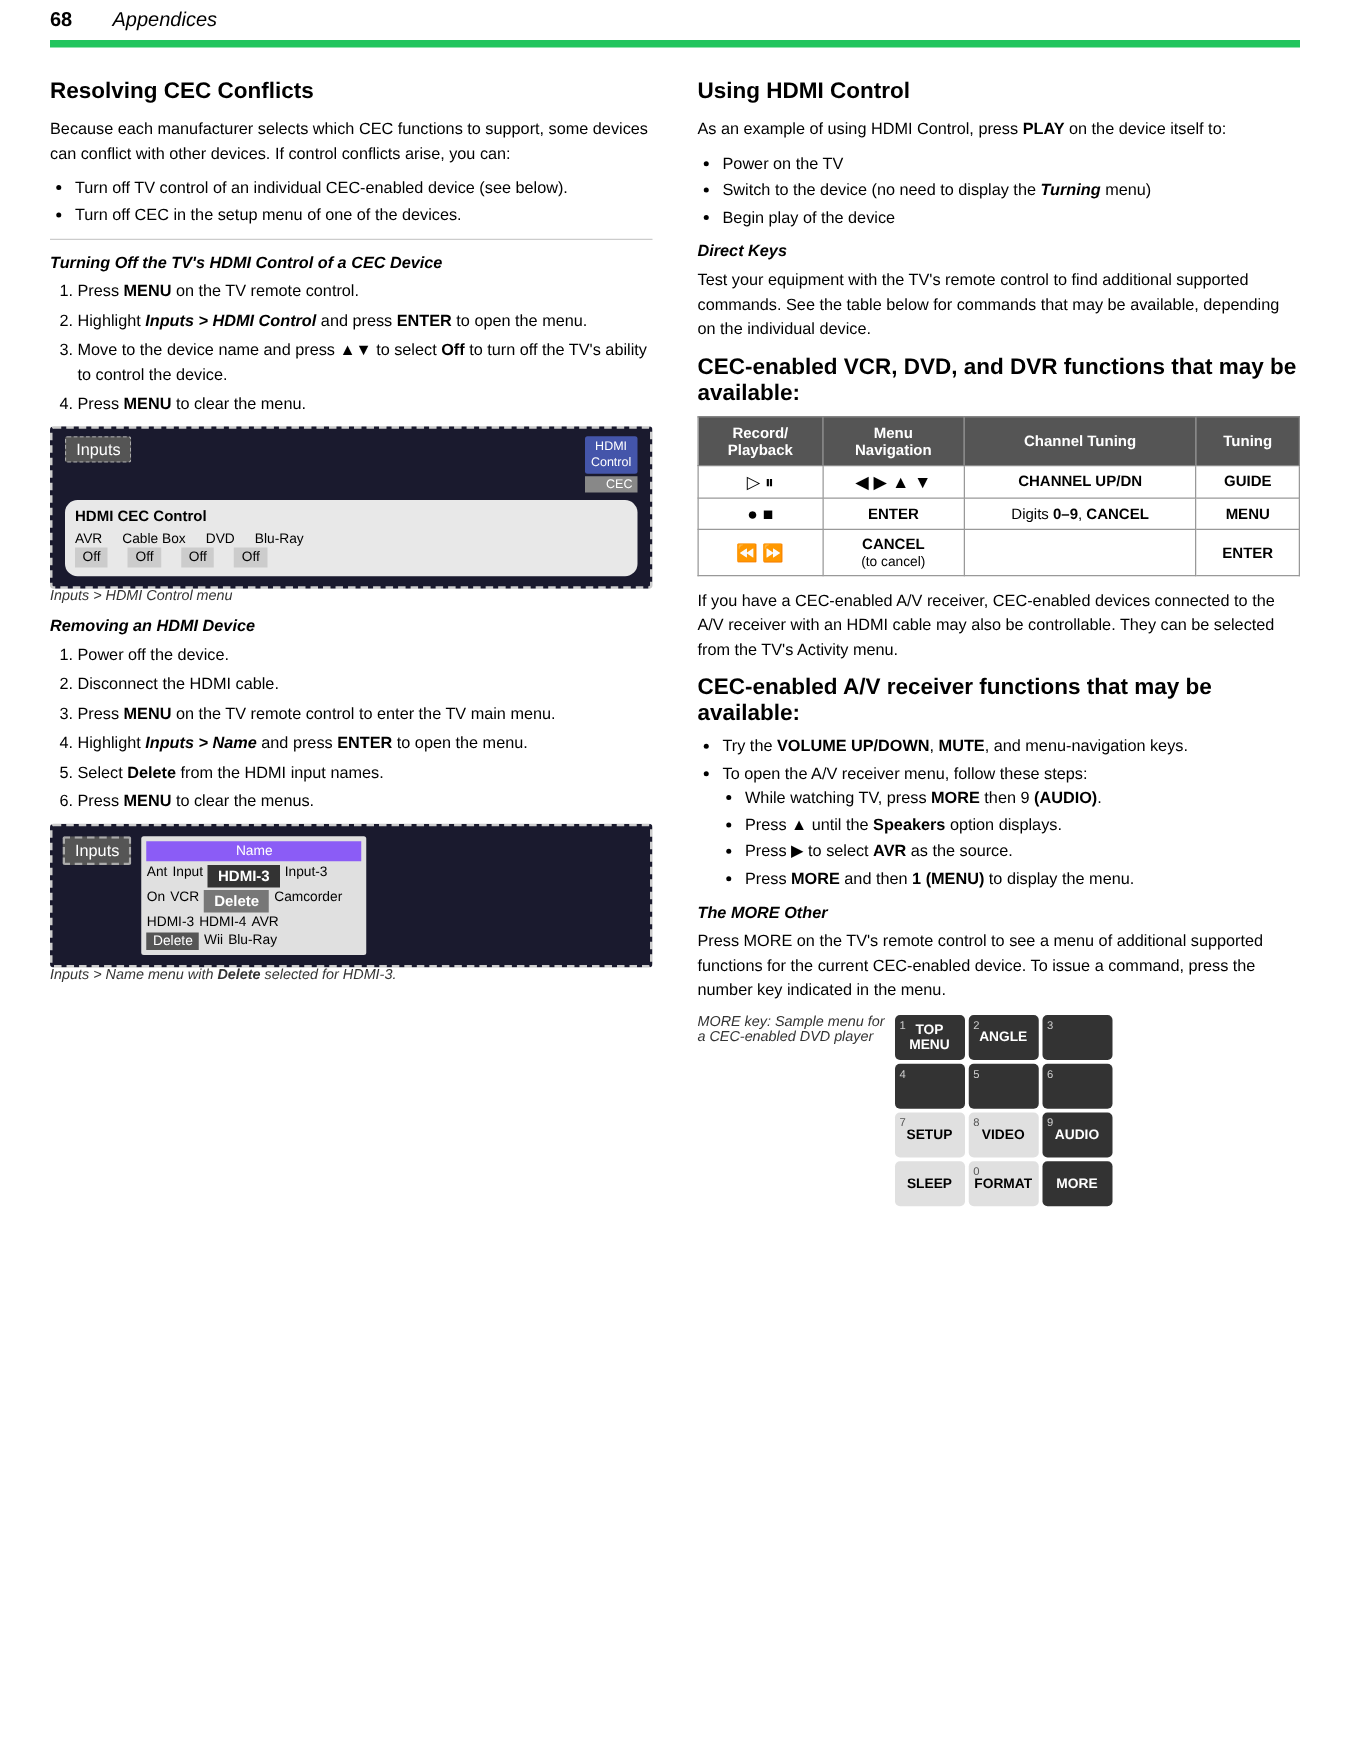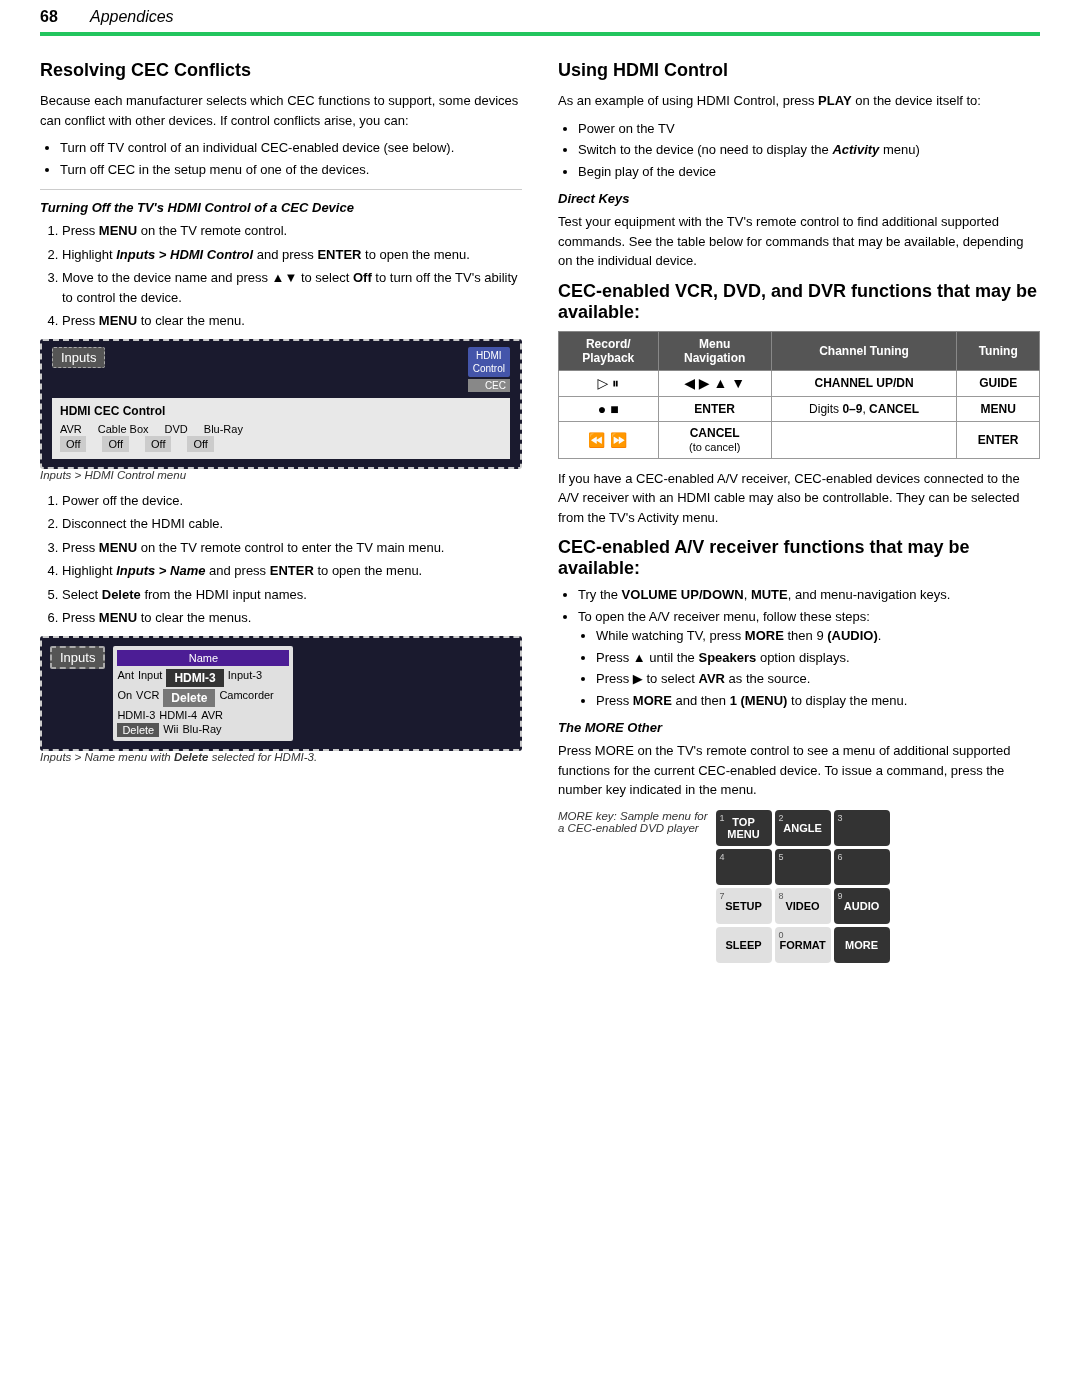--- a/index.html
+++ b/index.html
@@ -11,21 +11,21 @@
       width: 1080px;
       min-height: 1397px;
     }
     .page {
       padding: 0 40px 40px 40px;
     }
     
     .page-header {
       display: flex;
       align-items: center;
-      border-bottom: 4px solid #22c55e;
+      border-bottom: 6px solid #22c55e;
       padding: 8px 0 6px 0;
       margin-bottom: 24px;
     }
     .page-number {
       font-weight: bold;
       font-size: 16px;
       margin-right: 20px;
       min-width: 30px;
     }
     .page-title-header {
@@ -123,21 +123,21 @@
       font-size: 10px;
       padding: 1px 4px;
       margin-top: 2px;
       text-align: right;
     }
     .hdmi-inner {
       background: #e8e8e8;
       color: #000;
       padding: 6px 8px;
       font-size: 12px;
-      border-radius: 0;
+      border-radius: 10px;
     }
     .hdmi-inner-title {
       font-weight: bold;
       margin-bottom: 5px;
       font-size: 12px;
     }
     .hdmi-row {
       display: flex;
       gap: 16px;
       font-size: 11px;
@@ -295,35 +295,36 @@
           <div class="hdmi-row">
             <div class="hdmi-col"><span class="hdmi-off">Off</span></div>
             <div class="hdmi-col"><span class="hdmi-off">Off</span></div>
             <div class="hdmi-col"><span class="hdmi-off">Off</span></div>
             <div class="hdmi-col"><span class="hdmi-off">Off</span></div>
           </div>
         </div>
       </div>
       <div class="screen-label">Inputs &gt; HDMI Control menu</div>
 
+      <div class="sub-heading">Removing an HDMI Device</div>
       <ol>
         <li>Power off the device.</li>
         <li>Disconnect the HDMI cable.</li>
         <li>Press <strong>MENU</strong> on the TV remote control to enter the TV main menu.</li>
         <li>Highlight <span class="bold-italic">Inputs &gt; Name</span> and press <strong>ENTER</strong> to open the menu.</li>
         <li>Select <strong>Delete</strong> from the HDMI input names.</li>
         <li>Press <strong>MENU</strong> to clear the menus.</li>
       </ol>
 
       <div class="hdmi-menu-box" style="display:flex; gap:8px; align-items:flex-start; padding:8px;">
         <div style="display:flex; flex-direction:column; gap:6px; align-items:flex-start;">
           <div class="inputs-label" style="border:2px dashed #aaa;">Inputs</div>
         </div>
         <div style="background:#e0e0e0; color:#000; font-size:11px; padding:4px; border-radius:2px; min-width:180px;">
-          <div style="background:#4c1d95; color:#fff; padding:2px 6px; font-size:11px; margin-bottom:3px; text-align:center;">Name</div>
+          <div style="background:#8b5cf6; color:#fff; padding:2px 6px; font-size:11px; margin-bottom:3px; text-align:center;">Name</div>
           <div style="display:flex; gap:4px; margin-bottom:2px;">
             <span>Ant</span>
             <span>Input</span>
             <span style="background:#333; color:#fff; padding:2px 8px; font-weight:bold; font-size:12px;">HDMI-3</span>
             <span>Input-3</span>
           </div>
           <div style="display:flex; gap:4px; margin-bottom:2px;">
             <span>On</span>
             <span>VCR</span>
             <span style="background:#777; color:#fff; padding:2px 8px; font-size:12px; font-weight:bold;">Delete</span>
@@ -342,21 +343,21 @@
         </div>
       </div>
       <div class="screen-label">Inputs &gt; Name menu with <strong>Delete</strong> selected for HDMI-3.</div>
     </div>
 
     <div class="col-right">
       <div class="section-heading">Using HDMI Control</div>
       <p>As an example of using HDMI Control, press <strong>PLAY</strong> on the device itself to:</p>
       <ul>
         <li>Power on the TV</li>
-        <li>Switch to the device (no need to display the <span class="bold-italic">Activity</span> menu)</li>
+        <li>Switch to the device (no need to display the <span class="bold-italic">Turning</span> menu)</li>
         <li>Begin play of the device</li>
       </ul>
 
       <div class="sub-heading">Direct Keys</div>
       <p>Test your equipment with the TV's remote control to find additional supported commands.  See the table below for commands that may be available, depending on the individual device.</p>
 
       <div class="bold-subheading">CEC-enabled VCR, DVD, and DVR functions that may be available:</div>
 
       <table class="cec-table">
         <thead>

